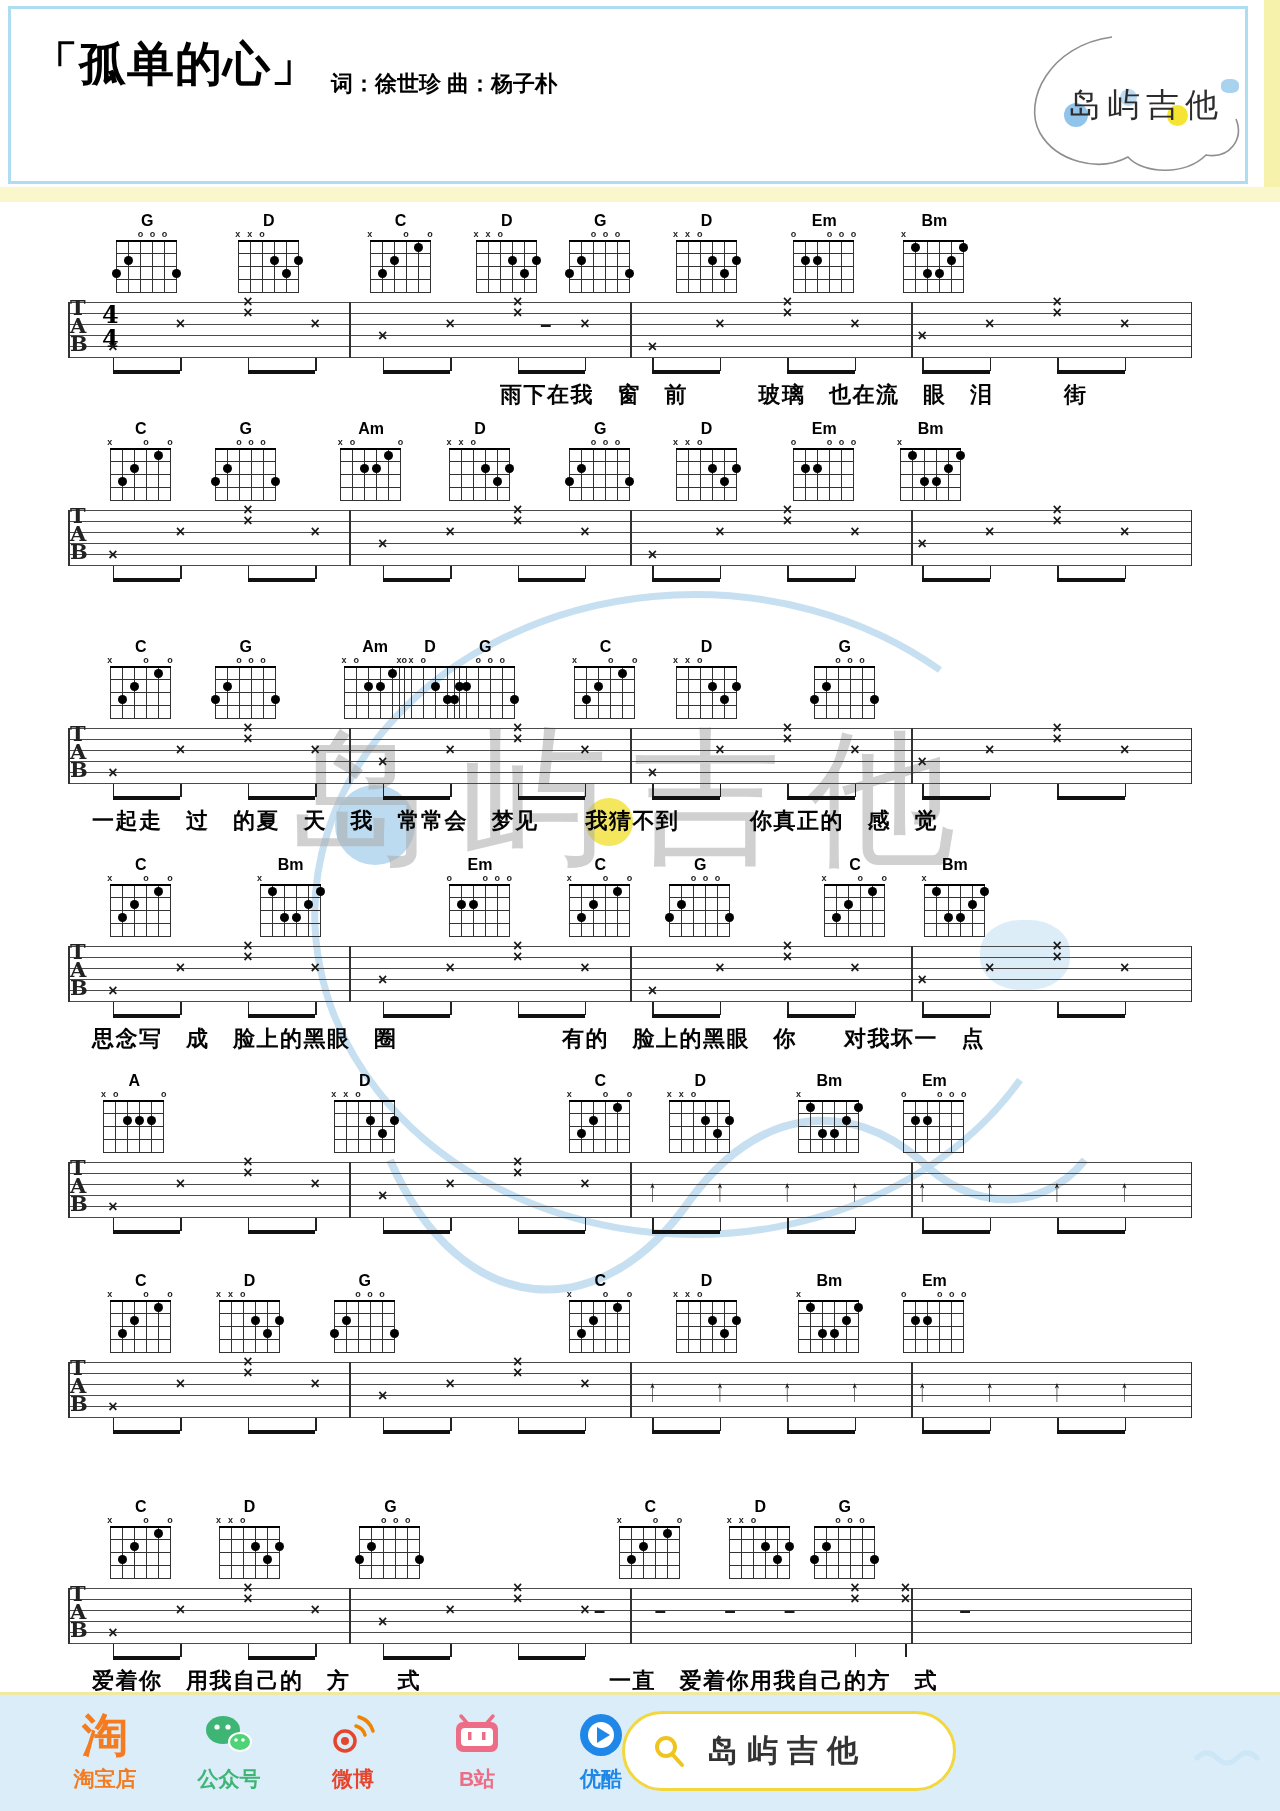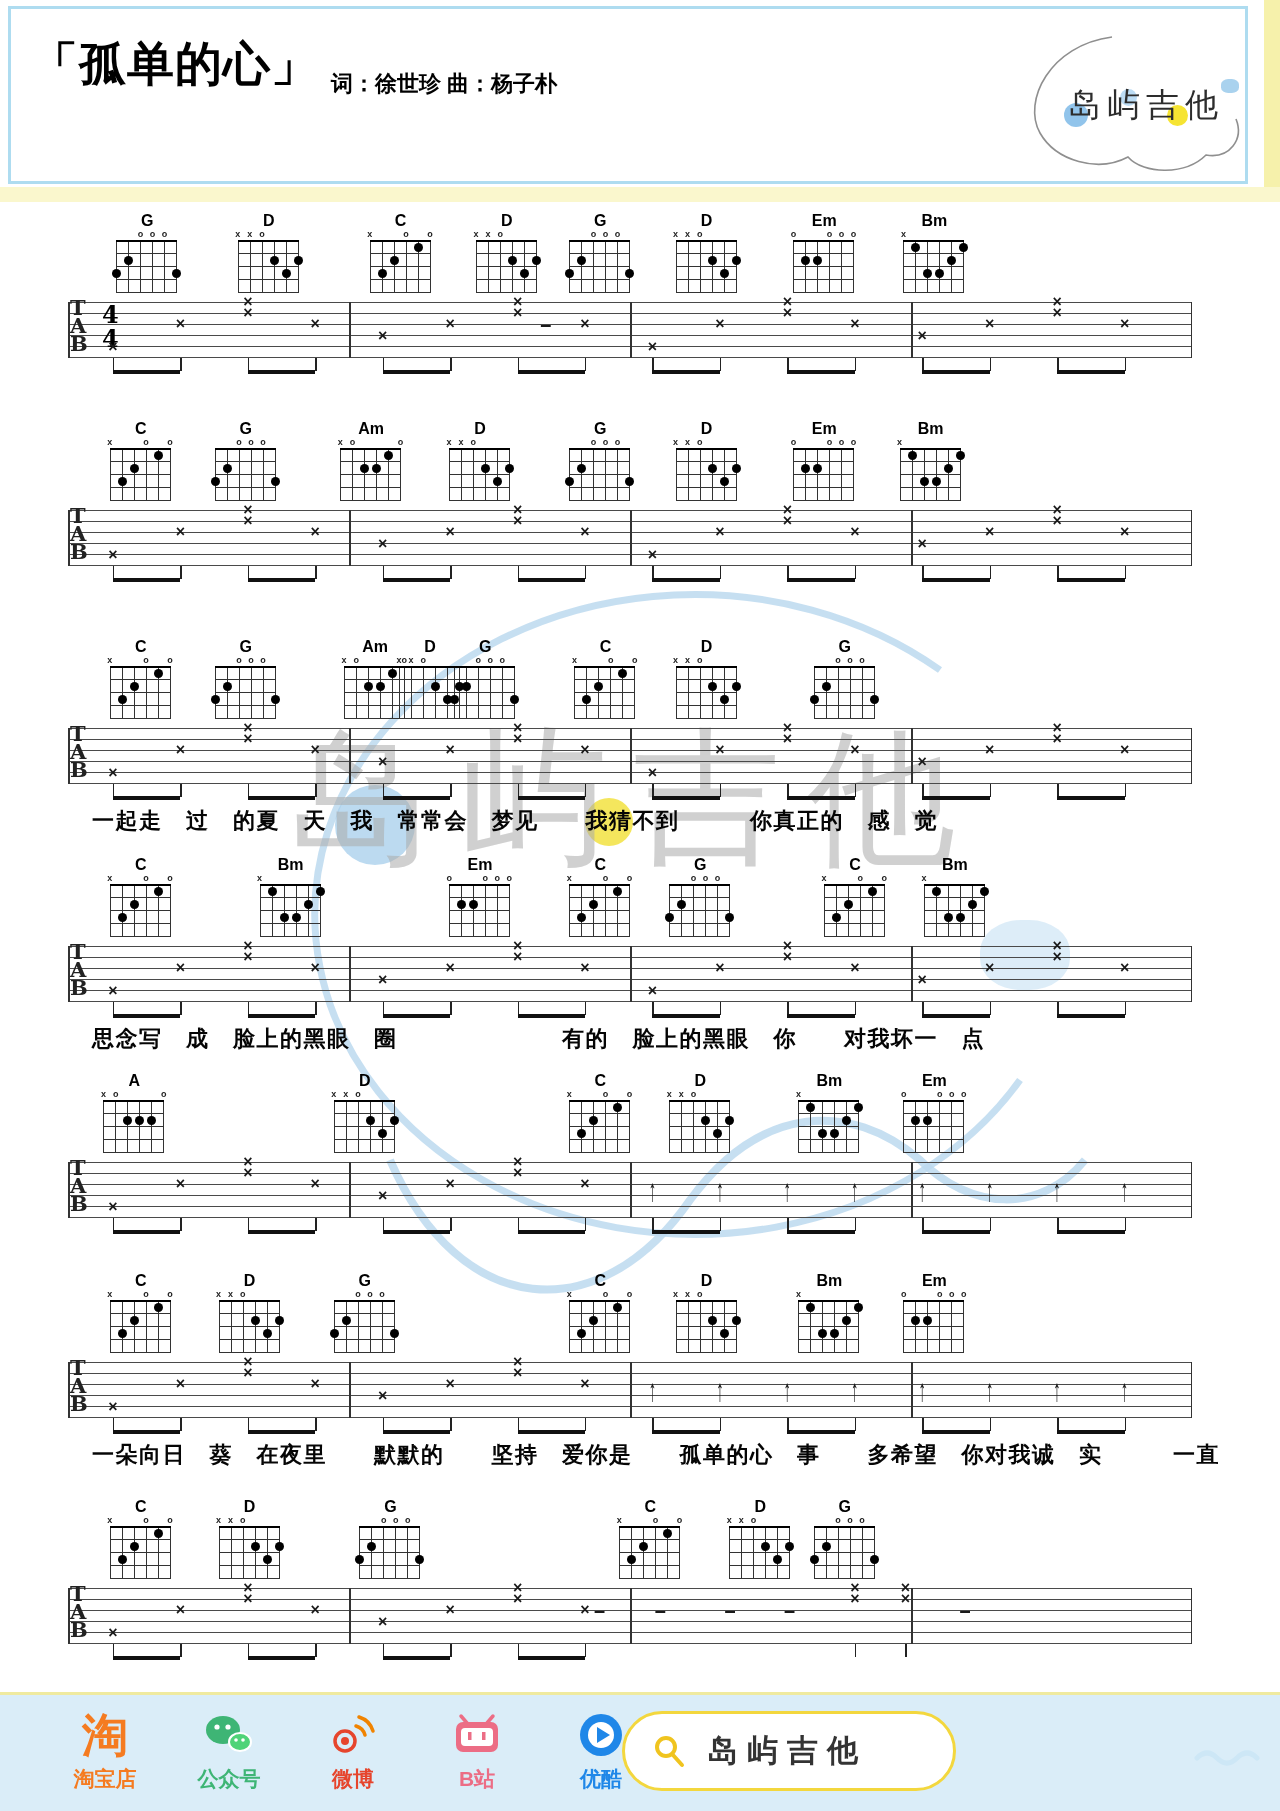--- a/index.html
+++ b/index.html
@@ -346,20 +346,21 @@
         <div class="beam" style="left: 4%; width: 6%;"></div>
         <div class="beam" style="left: 16%; width: 6%;"></div>
         <div class="beam" style="left: 28%; width: 6%;"></div>
         <div class="beam" style="left: 40%; width: 6%;"></div>
         <div class="beam" style="left: 52%; width: 6%;"></div>
         <div class="beam" style="left: 64%; width: 6%;"></div>
         <div class="beam" style="left: 76%; width: 6%;"></div>
         <div class="beam" style="left: 88%; width: 6%;"></div>
         <div class="mark dash" style="left: 42.5%; top: 22.4px;">–</div>
       </div>
+      <div class="lyrics" style="left: 500px;">雨下在我　窗　前　　　玻璃　也在流　眼　泪　　　街</div>
     </div>
     <div class="row" style="top: 216px;">
       <div class="chord" style="left: 11%;">
         <div class="chord-label">C</div>
         <div class="marker-row">
           <span style="left: -3px;">x</span>
           <span style="left: 33px;">o</span>
           <span style="left: 57px;">o</span>
         </div>
         <div class="grid">
@@ -1518,21 +1519,20 @@
         <div class="stem" style="left: 82%;"></div>
         <div class="mark arrow" style="left: 88%; top: 29.12px;">↑</div>
         <div class="stem" style="left: 88%;"></div>
         <div class="mark arrow" style="left: 94%; top: 29.12px;">↑</div>
         <div class="stem" style="left: 94%;"></div>
         <div class="beam" style="left: 52%; width: 6%;"></div>
         <div class="beam" style="left: 64%; width: 6%;"></div>
         <div class="beam" style="left: 76%; width: 6%;"></div>
         <div class="beam" style="left: 88%; width: 6%;"></div>
       </div>
-      <div class="lyrics" style="left: 92px;">一朵向日　葵　在夜里　　默默的　　坚持　爱你是　　孤单的心　事　　多希望　你对我诚　实　　　一直</div>
     </div>
     <div class="row" style="top: 1294px;">
       <div class="chord" style="left: 11%;">
         <div class="chord-label">C</div>
         <div class="marker-row">
           <span style="left: -3px;">x</span>
           <span style="left: 33px;">o</span>
           <span style="left: 57px;">o</span>
         </div>
         <div class="grid">
@@ -1714,20 +1714,21 @@
         <div class="mark dash" style="left: 58.9%; top: 22.4px;">–</div>
         <div class="mark dash" style="left: 64.2%; top: 22.4px;">–</div>
         <div class="mark" style="left: 70%; top: 0px;">×</div>
         <div class="mark" style="left: 70%; top: 11.2px;">×</div>
         <div class="stem" style="left: 70%;"></div>
         <div class="mark" style="left: 74.5%; top: 0px;">×</div>
         <div class="mark" style="left: 74.5%; top: 11.2px;">×</div>
         <div class="stem" style="left: 74.5%;"></div>
         <div class="mark dash" style="left: 79.8%; top: 22.4px;">–</div>
       </div>
+      <div class="lyrics" style="left: 92px;">爱着你　用我自己的　方　　式　　　　　　　　一直　爱着你用我自己的方　式</div>
     </div>
   </div>
 
 <div id="footer">
   <div class="social">
       <div class="social-item">
         <div class="social-icon">
           <span class="taobao-glyph">淘</span>
         </div>
         <div class="social-label" style="color: rgb(245, 123, 32);">淘宝店</div>

